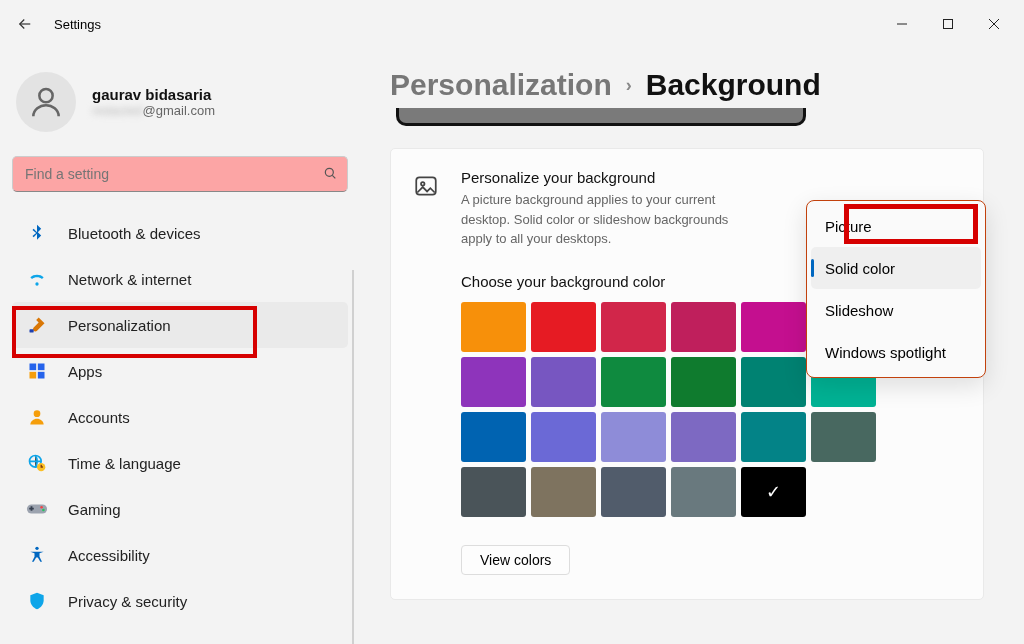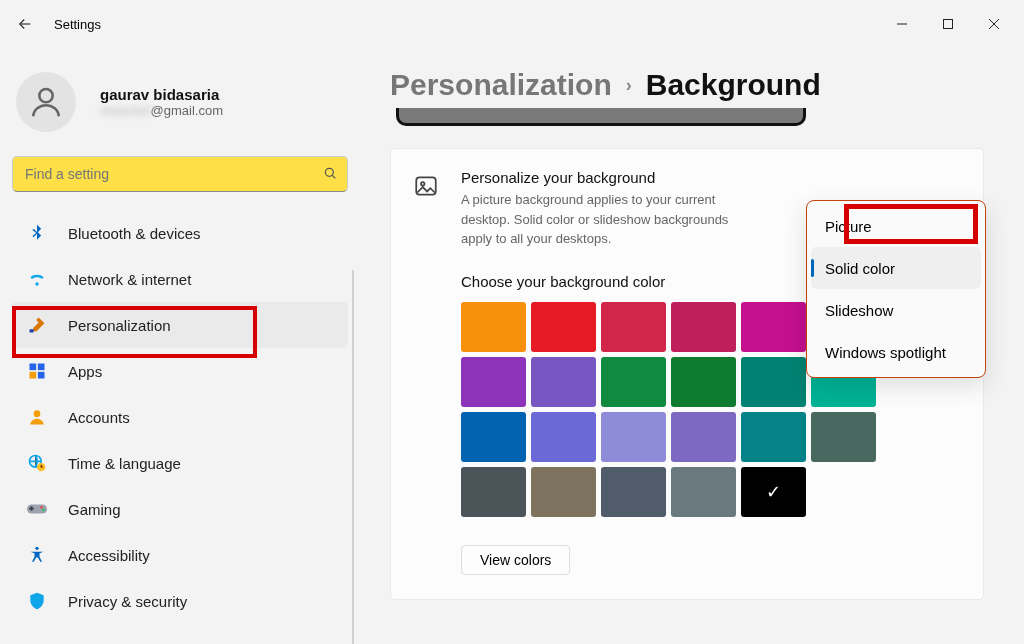--- a/index.html
+++ b/index.html
@@ -10,28 +10,28 @@
   .titlebar .back { width: 30px; display:flex; justify-content:center; align-items:center; color:#333; }
   .titlebar .title { margin-left: 14px; font-size: 13px; color: #000; }
   .titlebar .win-controls { margin-left: auto; display:flex; gap: 34px; padding-right:14px; color:#222; font-size:14px; }
   .win-controls span svg { display:block; }
 
   
   .shell { display:flex; height: calc(644px - 48px); }
 
   
   .sidebar { width: 360px; padding: 12px 12px 0 12px; overflow:hidden; }
-  .profile { display:flex; align-items:center; gap: 24px; padding: 12px 4px 24px 4px; }
+  .profile { display:flex; align-items:center; gap: 16px; padding: 12px 4px 24px 4px; }
   .avatar { width:60px; height:60px; border-radius:50%; background:#e3e3e3; display:flex; justify-content:center; align-items:center; }
   .profile-text .name { font-size:15px; font-weight:600; color:#111; }
   .profile-text .email { font-size:13px; color:#666; position:relative; }
   .email-redact { filter: blur(3px); color:#bbb; display:inline-block; }
 
   .search-wrap { position:relative; margin-bottom: 18px; }
-  .search { width:100%; height:36px; border:1px solid #ccc; border-bottom:1.5px solid #888; border-radius:5px; background:#fde047; padding:0 36px 0 12px; font-size:14px; }
+  .search { width:100%; height:36px; border:1px solid #ccc; border-bottom:1.5px solid #888; border-radius:5px; background:#fca5a5; padding:0 36px 0 12px; font-size:14px; }
   .search-wrap .mag { position:absolute; right:10px; top:9px; color:#555; }
 
   .nav { list-style:none; }
   .nav li { display:flex; align-items:center; gap:20px; height:46px; padding:0 14px; border-radius:5px; font-size:15px; color:#222; cursor:pointer; position:relative; }
   .nav li.active { background:#eaeaea; }
   .nav li.active::before { content:""; position:absolute; left:0; top:12px; bottom:12px; width:3px; background:#0067c0; border-radius:2px; }
   .nav .ico { width:22px; height:22px; display:flex; align-items:center; justify-content:center; flex-shrink:0; }
 
   .redbox1 { position:absolute; border:4px solid #d60000; pointer-events:none; }
 

